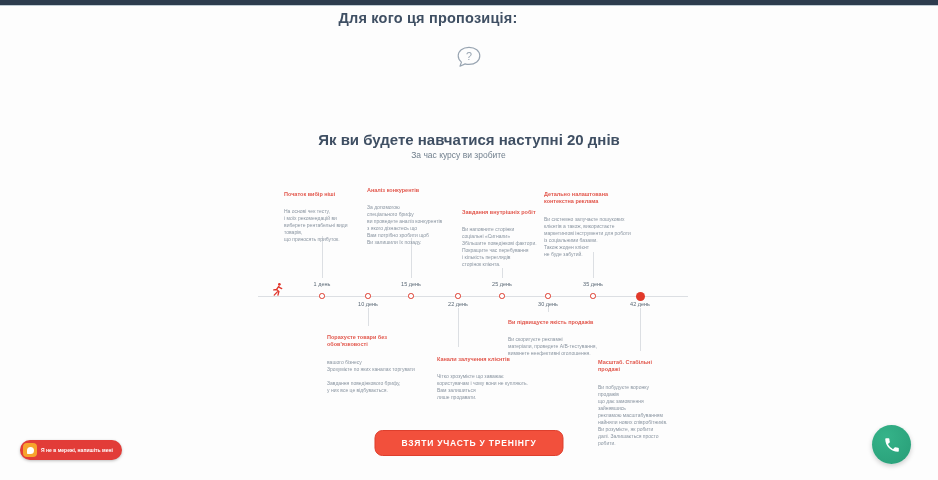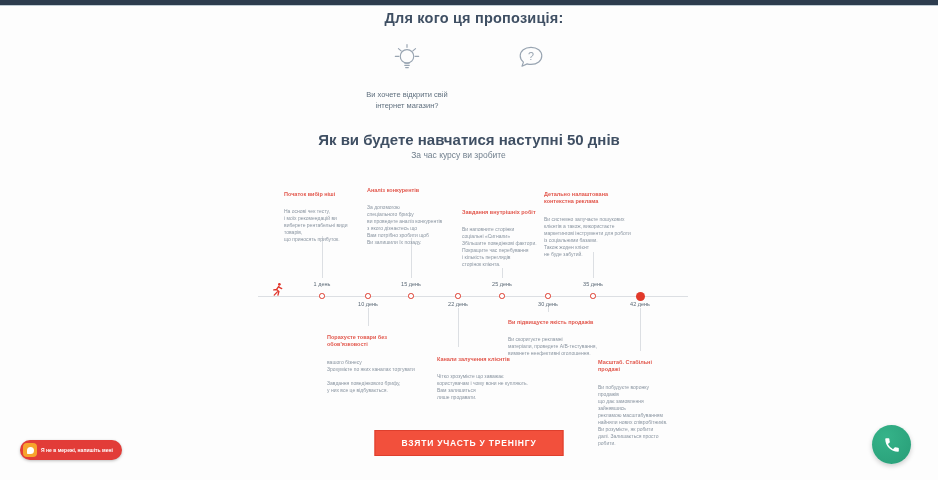--- a/index.html
+++ b/index.html
@@ -2,21 +2,21 @@
 <html><head>
 <meta charset="utf-8">
 <style>
   html,body{margin:0;padding:0;background:#fff;}
   .page{position:relative;width:938px;height:480px;background:#fdfdfd;overflow:hidden;
         font-family:"Liberation Sans", sans-serif;}
   .topbar{position:absolute;left:0;top:0;width:938px;height:5px;background:#2d3c4e;}
   .topbar-edge{position:absolute;left:0;top:5px;width:938px;height:1px;background:#bfccd4;}
 
   .h1{position:absolute;left:0;top:10px;width:856px;text-align:center;
-      font-size:14.5px;font-weight:600;color:#3f4f63;letter-spacing:.2px;padding-left:46px;}
+      font-size:14.5px;font-weight:600;color:#3f4f63;letter-spacing:.2px;}
 
   .features{position:absolute;left:0;top:40px;width:938px;display:flex;justify-content:center;}
   .feature{width:124px;display:flex;flex-direction:column;align-items:center;}
   .f-icon{height:38px;display:flex;align-items:center;justify-content:center;margin-bottom:12px;}
   .f-caption{font-size:7.5px;line-height:1.45;color:#5f6f7e;text-align:center;white-space:pre-line;}
 
   .s2-title{position:absolute;left:0;top:131px;width:938px;text-align:center;
             font-size:15px;font-weight:600;color:#3f4f63;}
   .s2-sub{position:absolute;left:0;top:150px;width:917px;text-align:center;
           font-size:8.5px;color:#72808e;}
@@ -24,21 +24,21 @@
   .tl-line{position:absolute;left:258px;top:296px;width:430px;height:1px;background:#dcdfe3;}
   .connector{position:absolute;width:1px;background:#dcdfe3;}
   .dot{position:absolute;width:3.5px;height:3.5px;border:1.3px solid #dd3a2c;background:#fff;border-radius:50%;}
   .dot-big{position:absolute;width:9px;height:9px;background:#e2392a;border-radius:50%;}
   .tick{position:absolute;width:40px;text-align:center;font-size:5.5px;color:#5a6875;}
 
   .ann{position:absolute;font-size:5px;line-height:1.4;color:#8a95a1;white-space:pre-line;}
   .ann .t{color:#e2574c;font-size:5.5px;font-weight:bold;margin-bottom:3px;white-space:pre-line;line-height:1.35;}
 
   .cta{position:absolute;left:50%;top:430px;transform:translateX(-50%);
-       background:#f2503c;border:1px solid #de3f2d;color:#fff;border-radius:0;
+       background:#f2503c;border:1px solid #de3f2d;color:#fff;border-radius:8px;
        font-size:8.5px;font-weight:bold;letter-spacing:.8px;padding:7px 26px;
        font-family:"Liberation Sans", sans-serif;cursor:pointer;}
 
   .chat-badge{position:absolute;left:20px;top:440px;height:20px;background:#e23c38;
               border-radius:10px;display:flex;align-items:center;padding:0 9px 0 3px;
               box-shadow:0 1px 3px rgba(0,0,0,.25);cursor:pointer;}
   .chat-ic{width:14px;height:14px;border-radius:4px;background:#f7a32c;margin-right:4px;
            display:flex;align-items:center;justify-content:center;}
   .chat-ic span{display:block;width:7px;height:7px;background:#fff;border-radius:50% 50% 50% 10%;}
   .chat-txt{color:#fff;font-size:5px;font-weight:bold;white-space:nowrap;}
@@ -51,42 +51,31 @@
 </head>
 <body>
 
 <div class="page">
   <div class="topbar"></div>
   <div class="topbar-edge"></div>
 
   <div class="h1">Для кого ця пропозиція:</div>
 
   <div class="features">
-    <div class="feature">
-      <div class="f-icon">
-        <svg width="36" height="36" viewBox="0 0 40 40" fill="none" stroke="#98a4b1" stroke-width="1.3" stroke-linecap="round">
-          <circle cx="20" cy="17" r="7.5"></circle>
-          <path d="M17.5 24.5h5M17.5 27h5M18.5 29.5h3"></path>
-          <path d="M7 17h4M29 17h4M10.5 8.5l3 2.5M29.5 8.5l-3 2.5M20 4v3"></path>
-        </svg>
-      </div>
-      <div class="f-caption">Ви хочете відкрити свій
-інтернет магазин?</div>
-    </div>
     <div class="feature">
       <div class="f-icon">
         <svg width="36" height="36" viewBox="0 0 40 40" fill="none" stroke="#98a4b1" stroke-width="1.3">
           <path d="M20 7c7 0 12 4 12 9.5S27 26 20 26c-1.5 0-3-.2-4.3-.6L10 28l1.6-4.5C9.4 21.8 8 19.8 8 16.5 8 11 13 7 20 7z" stroke-linejoin="round"></path>
           <text x="20" y="21" text-anchor="middle" font-size="12" fill="#98a4b1" stroke="none" font-family="Liberation Sans, sans-serif">?</text>
         </svg>
       </div>
     </div>
   </div>
 
-  <div class="s2-title">Як ви будете навчатися наступні 50 днів</div>
+  <div class="s2-title">Як ви будете навчатися наступні 20 днів</div>
   <div class="s2-sub">За час курсу ви зробите</div>
 
   <div class="tl-line"></div>
 
   <div style="position:absolute;left:270px;top:282px;">
     <svg width="15" height="15" viewBox="0 0 16 16" fill="none" stroke="#e0352b" stroke-width="1.4" stroke-linecap="round">
       <circle cx="10" cy="2.5" r="1.4" fill="#e0352b" stroke="none"></circle>
       <path d="M9.5 4.5L7 8l2.5 2-1 4M7 8l-3 .5M9.5 5.5l3 1.5M7.8 10.5L4.5 14"></path>
     </svg>
   </div>

